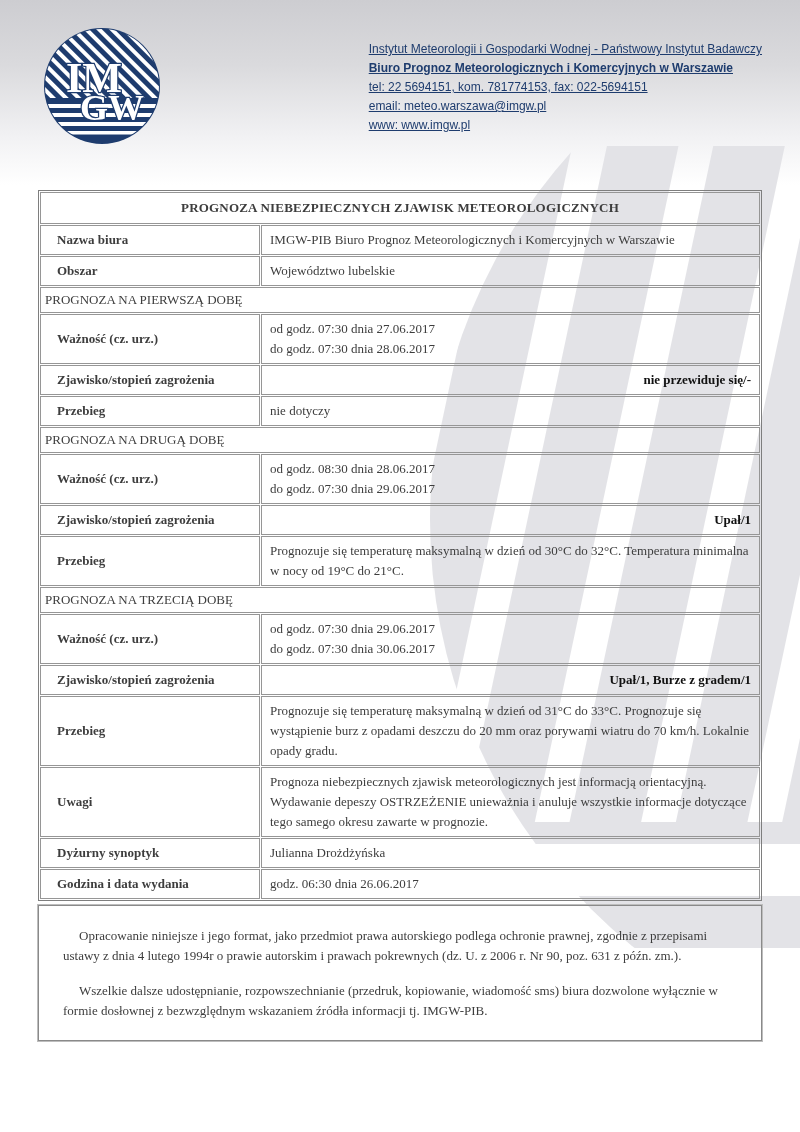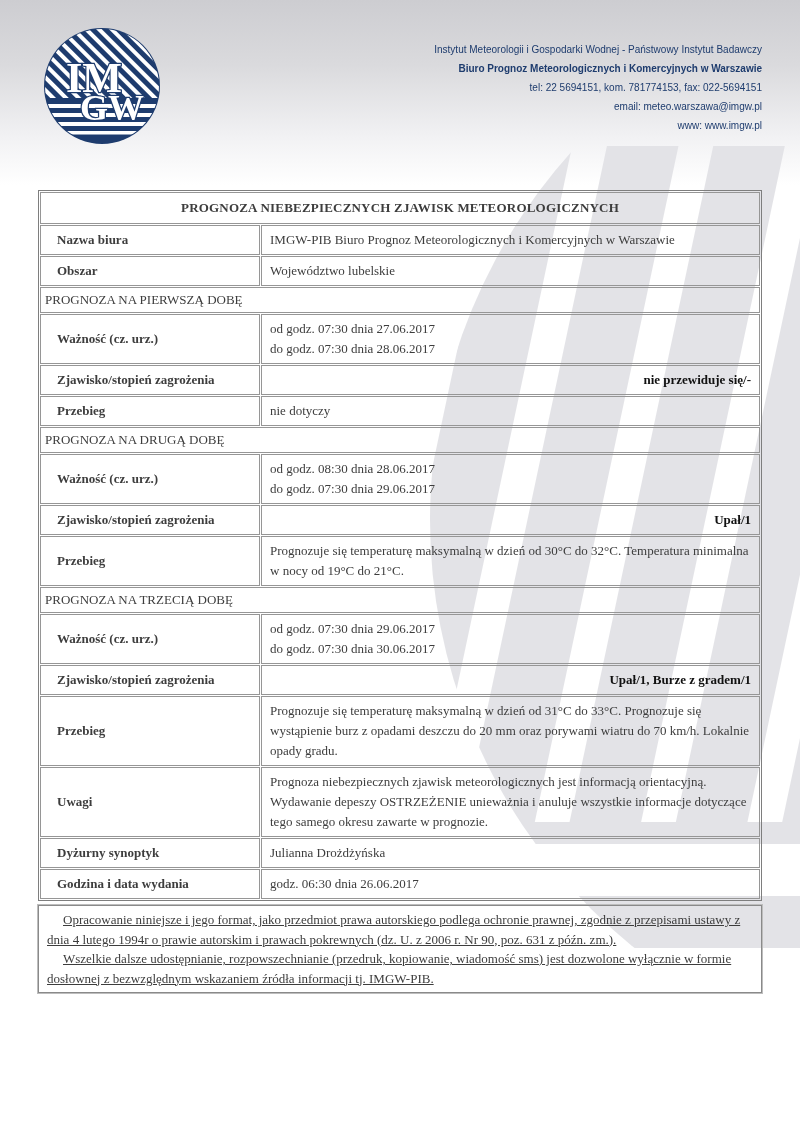--- a/index.html
+++ b/index.html
@@ -8,22 +8,22 @@
     font-family:"Liberation Serif", serif;overflow:hidden;
   }
   .bg-gradient{
     position:absolute;left:0;top:0;width:800px;height:185px;
     background:linear-gradient(to bottom,#cdcdd1 0%,#dadadd 35%,#f2f2f4 75%,#ffffff 100%);
     z-index:0;
   }
   .watermark{position:absolute;left:0;top:0;width:800px;height:1132px;z-index:1;}
   .logo{position:absolute;left:42px;top:26px;width:120px;height:120px;z-index:3;}
   .header-text{
-    position:absolute;right:38px;top:40px;z-index:3;text-align:right;
-    font-family:"Liberation Sans", sans-serif;font-size:10px;line-height:19px;color:#1e3c6e;
+    position:absolute;right:38px;top:40px;z-index:3;text-align:left;
+    font-family:"Liberation Sans", sans-serif;font-size:12px;line-height:19px;color:#1e3c6e;text-decoration:underline;
   }
   .header-text .hl-bold{font-weight:bold;}
   .doc{position:absolute;left:38px;top:190px;width:724px;z-index:2;}
   table.fcast{
     width:724px;border-collapse:separate;border-spacing:1px;
     border:1px solid #7e7e7e;background:transparent;
   }
   table.fcast td{
     border:1px solid #969696;background:transparent;
     font-size:13px;color:#3d3d3d;line-height:20px;vertical-align:middle;
@@ -38,21 +38,21 @@
   td.lbl{
     width:186px;font-weight:bold;color:#111;padding:4px 16px;vertical-align:middle;
   }
   td.val{padding:4px 8px;}
   td.val.strong{font-weight:bold;color:#111;text-align:right;}
   td.val .vline{display:block;}
   .legal-box{
     width:706px;border:1px solid #8a8a8a;outline:1px solid #bdbdbd;margin-top:4px;
     padding:4px 8px;font-size:13px;line-height:19.5px;color:#3d3d3d;background:transparent;
   }
-  .legal-box p{margin:0;text-indent:16px;text-decoration:underline;}
+  .legal-box p{margin:16px;text-indent:16px;}
 </style>
 </head>
 <body>
 
 <div class="bg-gradient"></div>
 
 <svg class="watermark" viewBox="0 0 800 1132" xmlns="http://www.w3.org/2000/svg" aria-hidden="true">
   <defs>
     <pattern id="diagStripes" width="104" height="104" patternUnits="userSpaceOnUse" patternTransform="rotate(12)">
       <rect x="0" y="0" width="70" height="104" fill="#e3e3e7"></rect>
@@ -183,15 +183,15 @@
     </tr>
     <tr>
       <td class="lbl">Godzina i data wydania</td>
       <td class="val">godz. 06:30 dnia 26.06.2017</td>
     </tr>
   </tbody>
     </table>
 
   <div class="legal-box">
     <p>Opracowanie niniejsze i jego format, jako przedmiot prawa autorskiego podlega ochronie prawnej, zgodnie z przepisami ustawy z dnia 4 lutego 1994r o prawie autorskim i prawach pokrewnych (dz. U. z 2006 r. Nr 90, poz. 631 z późn. zm.).</p>
-    <p>Wszelkie dalsze udostępnianie, rozpowszechnianie (przedruk, kopiowanie, wiadomość sms) jest dozwolone wyłącznie w formie dosłownej z bezwzględnym wskazaniem źródła informacji tj. IMGW-PIB.</p>
+    <p>Wszelkie dalsze udostępnianie, rozpowszechnianie (przedruk, kopiowanie, wiadomość sms) biura dozwolone wyłącznie w formie dosłownej z bezwzględnym wskazaniem źródła informacji tj. IMGW-PIB.</p>
   </div>
 </div>
 
 </body></html>

